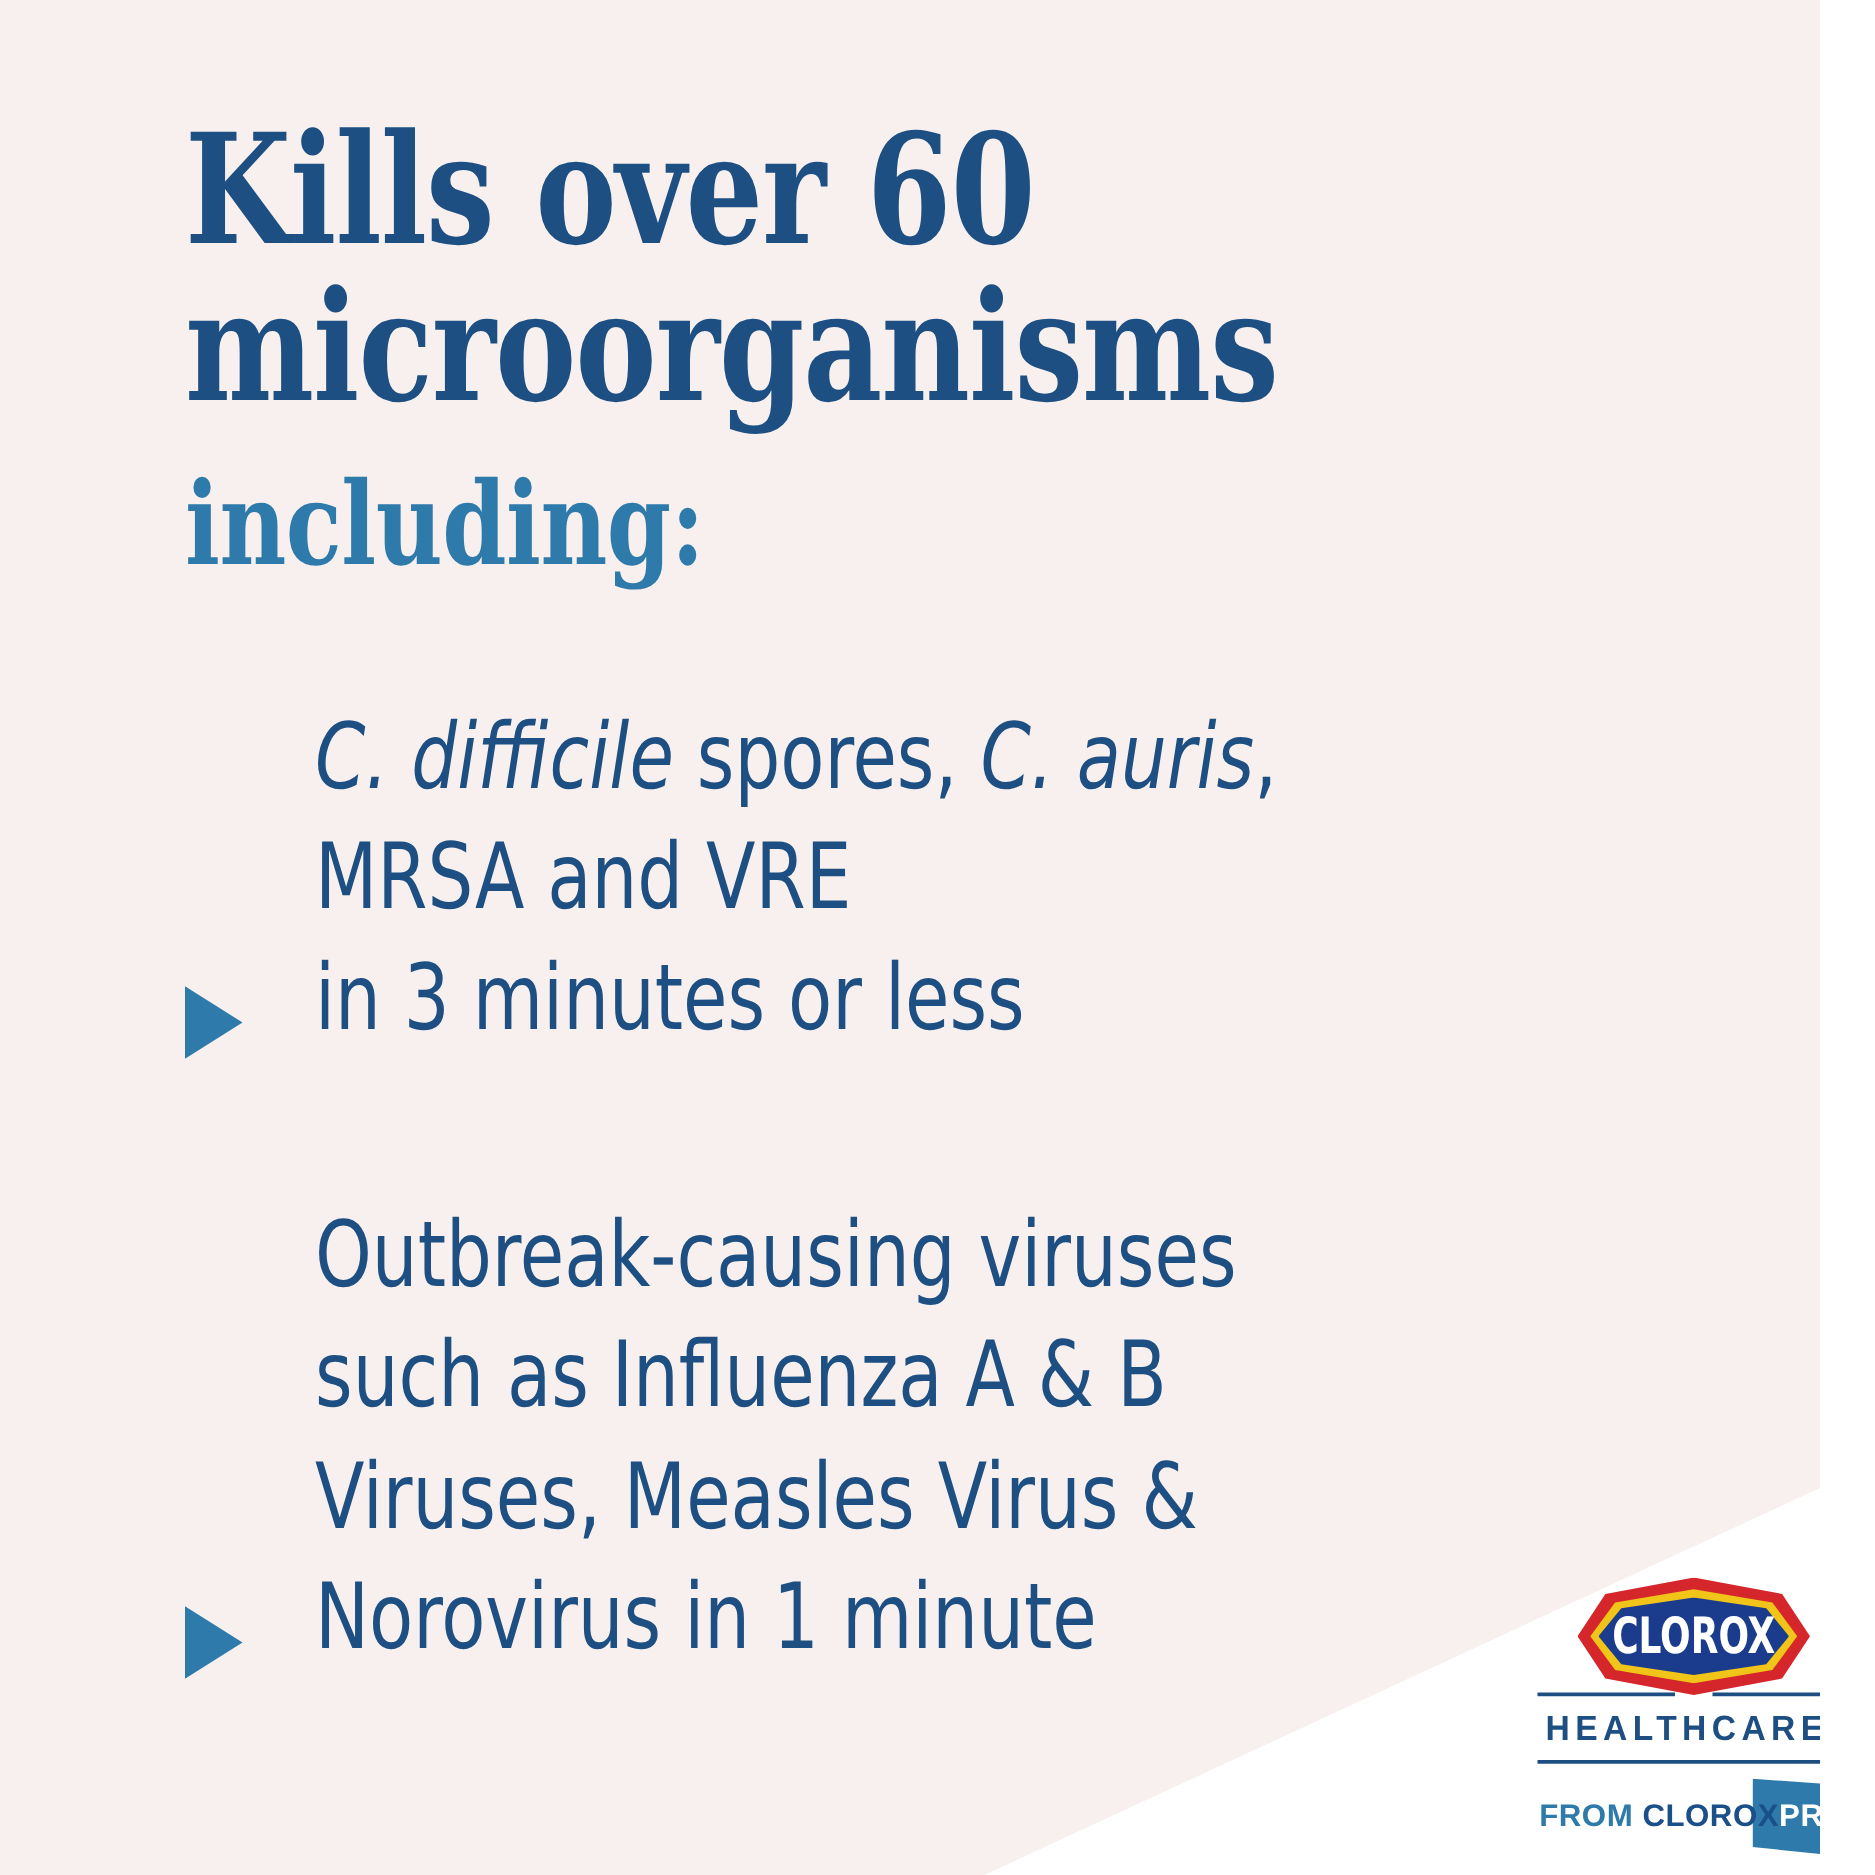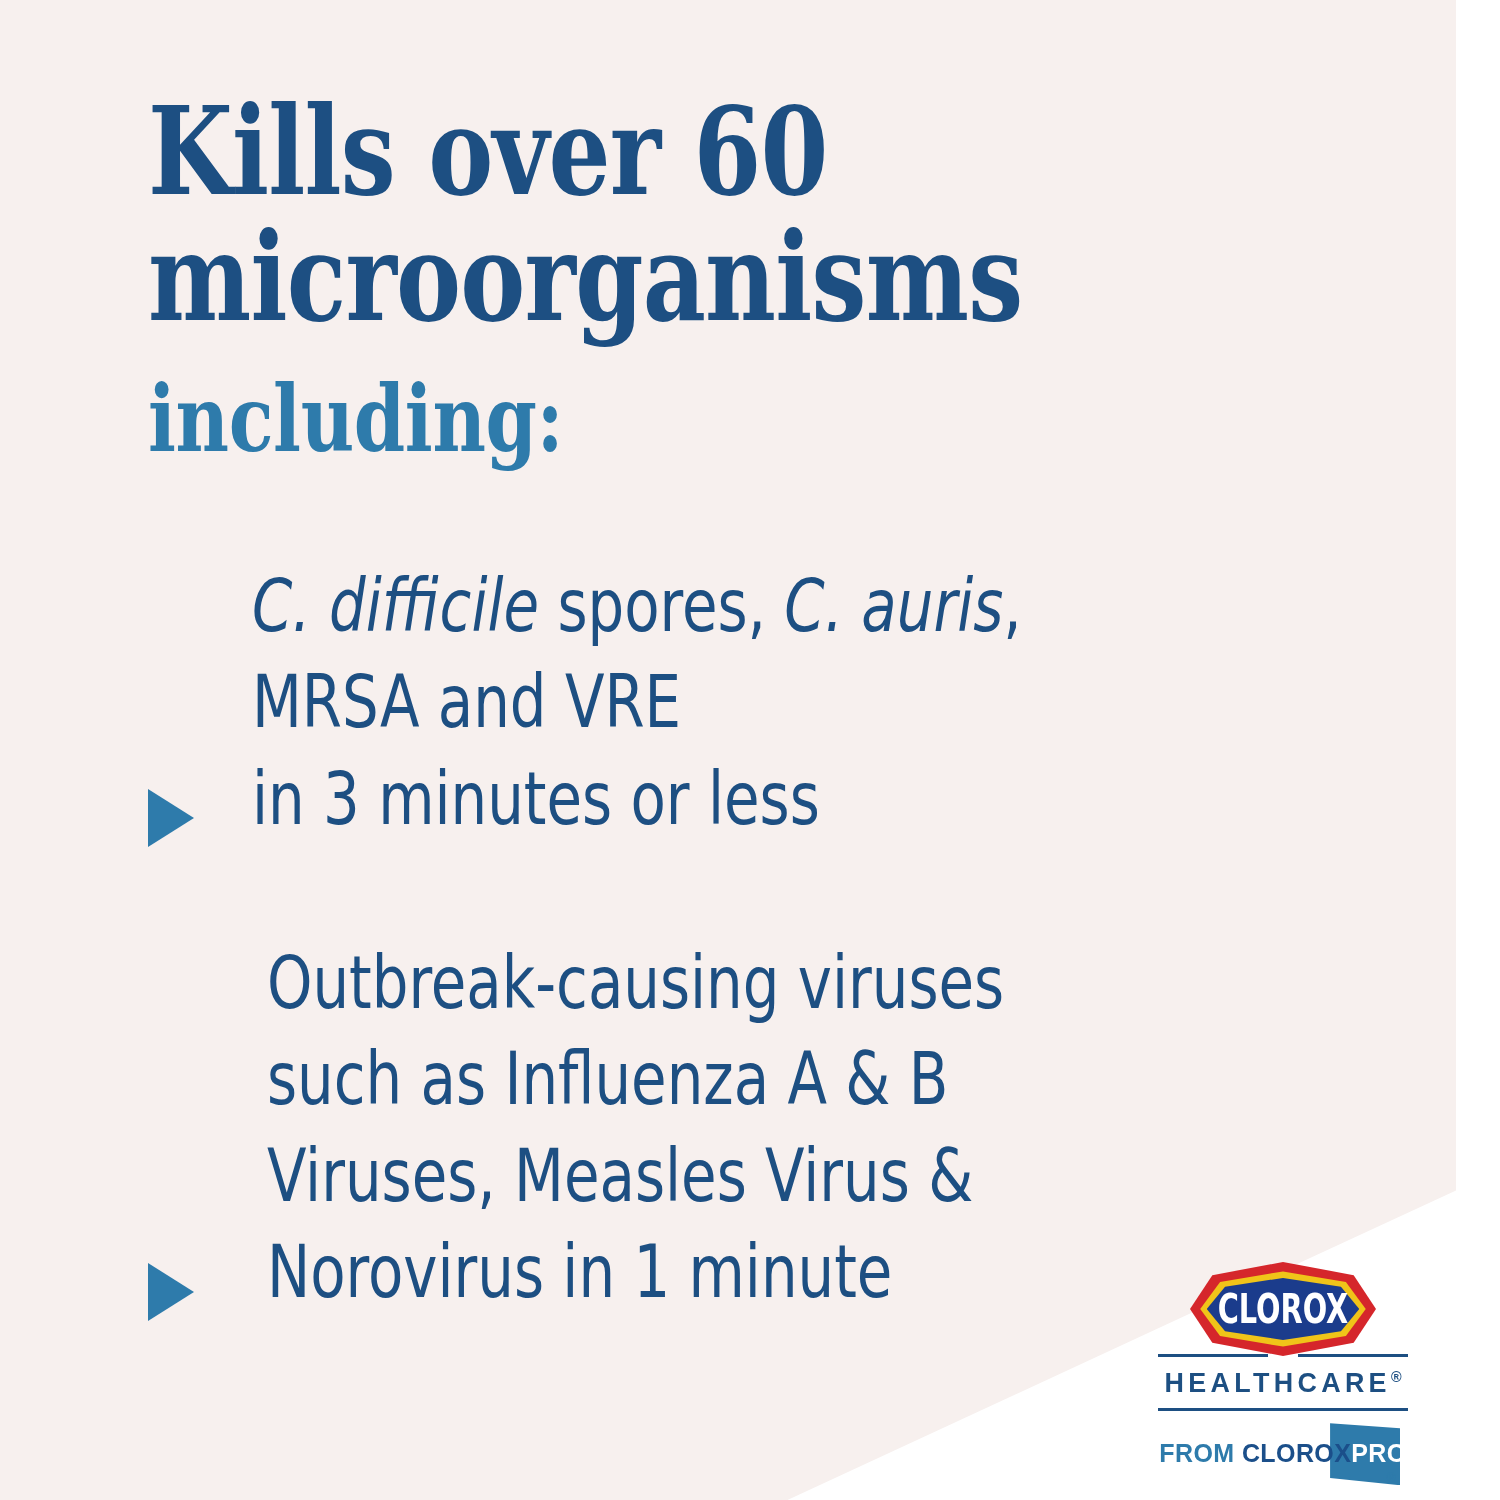--- a/index.html
+++ b/index.html
@@ -76,22 +76,21 @@
     left: 148px;
     top: 558px;
     width: 1260px;
     z-index: 3;
   }
   .bullet-row {
     display: flex;
     align-items: flex-end;
   }
   .bullet-row + .bullet-row {
-    margin-top: 88px;
-    gap: 15px;
+    margin-top: 110px;
   }
   .bullet-marker {
     flex: 0 0 auto;
     width: 0;
     height: 0;
     border-left: 46px solid #2e7bab;
     border-top: 29px solid transparent;
     border-bottom: 29px solid transparent;
     margin-top: 26px;
     margin-right: 58px;
@@ -109,21 +108,21 @@
   .bullet-text .ln {
     display: block;
   }
   .sci {
     font-style: italic;
   }
 
   
   #logo-lockup {
     position: absolute;
-    left: 1158px;
+    left: 1230px;
     top: 1262px;
     width: 250px;
     z-index: 4;
     text-align: center;
   }
 
   
   #clorox-diamond {
     position: relative;
     width: 186px;

